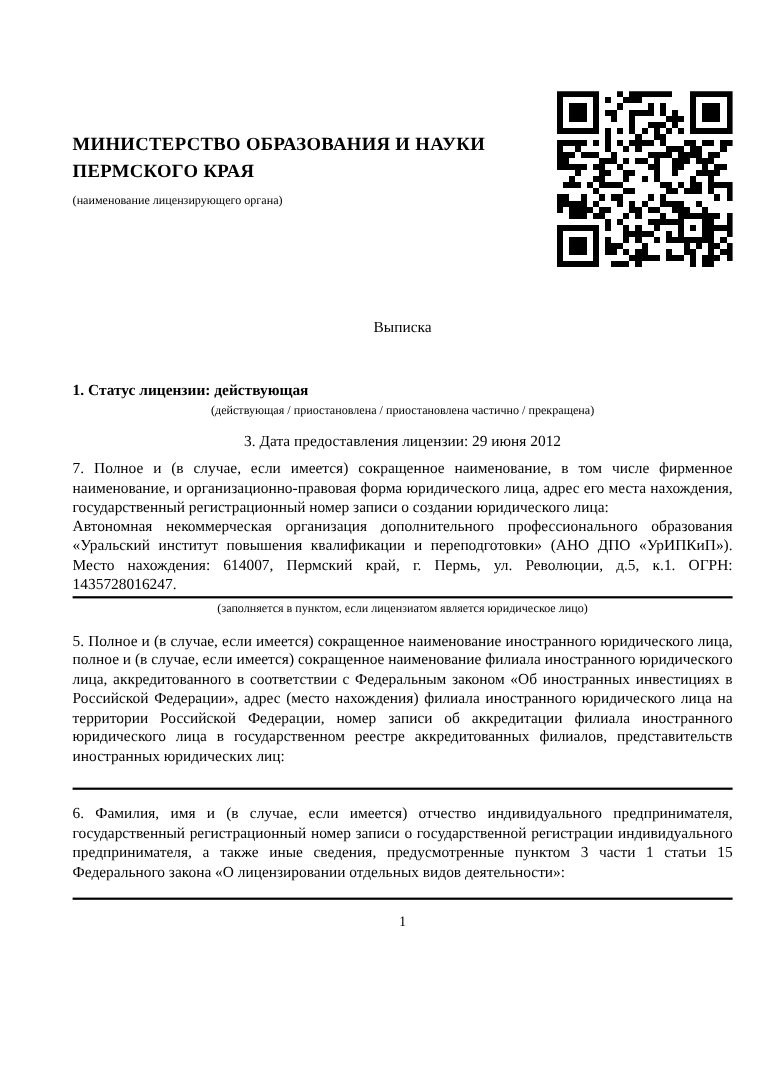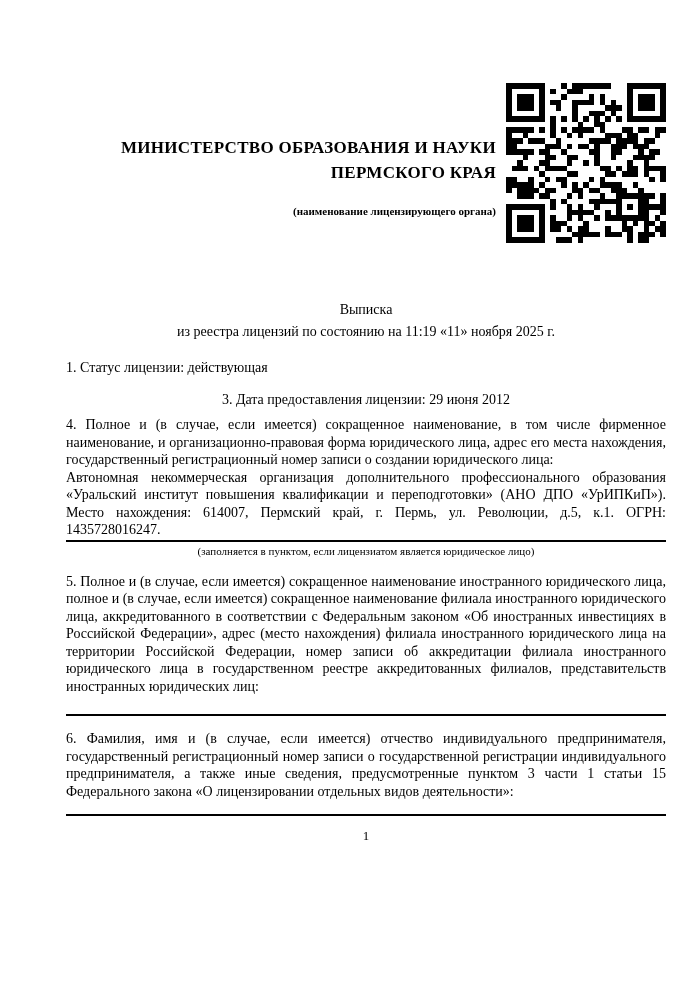--- a/index.html
+++ b/index.html
@@ -17,51 +17,50 @@
     position: absolute;
     left: 506px;
     top: 83px;
     width: 160px;
     height: 160px;
     background: #fff;
   }
   .header {
     position: absolute;
     left: 66px;
-    top: 135px;
+    top: 118px;
     width: 430px;
-    text-align: right;
+    text-align: left;
   }
   .ministry {
     font-weight: bold;
     font-size: 17px;
     line-height: 25px;
     letter-spacing: 0.3px;
   }
   .small-caption {
     font-size: 11px;
-    margin-top: 20px;
-    font-weight: bold;
+    margin-top: 8px;
   }
   .main {
     position: absolute;
     left: 66px;
-    top: 299px;
+    top: 288px;
     width: 600px;
   }
   .doc-title { text-align: center; line-height: 22px; }
   .line { margin: 0; line-height: 20px; }
   .para { margin: 0; text-align: justify; line-height: 17.5px; }
   .caption {
     font-size: 11px;
     text-align: center;
     line-height: 13px;
   }
   .rule { border-top: 2px solid #000; height: 0; }
-  .mt-item1 { margin-top: 15px; }
+  .mt-item1 { margin-top: 36px; font-weight: bold; }
   .mt-cap1  { margin-top: 1px; }
   .mt-item2 { margin-top: 21px; }
   .mt-item3 { margin-top: 12px; text-align: center; }
   .mt-item4 { margin-top: 6px; }
   .mt-rule4 { margin-top: 1px; }
   .mt-cap4  { margin-top: 3px; }
   .mt-item5 { margin-top: 15px; }
   .mt-rule5 { margin-top: 19px; }
   .mt-cap5  { margin-top: 3px; }
   .mt-item6 { margin-top: 14px; }
@@ -492,29 +491,29 @@
   <div class="header">
     <div class="ministry">МИНИСТЕРСТВО ОБРАЗОВАНИЯ И НАУКИ</div>
     <div class="ministry">ПЕРМСКОГО КРАЯ</div>
     <div class="small-caption">(наименование лицензирующего органа)</div>
   </div>
 
   <div class="main">
 
     <div class="doc-title">
       <div>Выписка</div>
-      <div>из реестра лицензий по состоянию на 11:19 «11» ноября 2025 г.</div>
     </div>
 
     <p class="line mt-item1">1. Статус лицензии: действующая</p>
+    <div class="caption mt-cap1">(действующая / приостановлена / приостановлена частично / прекращена)</div>
 
 
     <p class="line mt-item3">3. Дата предоставления лицензии: 29 июня 2012</p>
 
-    <div class="para mt-item4">4. Полное и (в случае, если имеется) сокращенное наименование, в том числе фирменное наименование, и организационно-правовая форма юридического лица, адрес его места нахождения, государственный регистрационный номер записи о создании юридического лица:</div>
+    <div class="para mt-item4">7. Полное и (в случае, если имеется) сокращенное наименование, в том числе фирменное наименование, и организационно-правовая форма юридического лица, адрес его места нахождения, государственный регистрационный номер записи о создании юридического лица:</div>
     <div class="para">Автономная некоммерческая организация дополнительного профессионального образования «Уральский институт повышения квалификации и переподготовки» (АНО ДПО «УрИПКиП»). Место нахождения: 614007, Пермский край, г. Пермь, ул. Революции, д.5, к.1. ОГРН: 1435728016247.</div>
     <div class="rule mt-rule4"></div>
     <div class="caption mt-cap4">(заполняется в пунктом, если лицензиатом является юридическое лицо)</div>
 
     <div class="para mt-item5">5. Полное и (в случае, если имеется) сокращенное наименование иностранного юридического лица, полное и (в случае, если имеется) сокращенное наименование филиала иностранного юридического лица, аккредитованного в соответствии с Федеральным законом «Об иностранных инвестициях в Российской Федерации», адрес (место нахождения) филиала иностранного юридического лица на территории Российской Федерации, номер записи об аккредитации филиала иностранного юридического лица в государственном реестре аккредитованных филиалов, представительств иностранных юридических лиц:</div>
     <div class="rule mt-rule5"></div>
 
     <div class="para mt-item6">6. Фамилия, имя и (в случае, если имеется) отчество индивидуального предпринимателя, государственный регистрационный номер записи о государственной регистрации индивидуального предпринимателя, а также иные сведения, предусмотренные пунктом 3 части 1 статьи 15 Федерального закона «О лицензировании отдельных видов деятельности»:</div>
     <div class="rule mt-rule6"></div>
 

